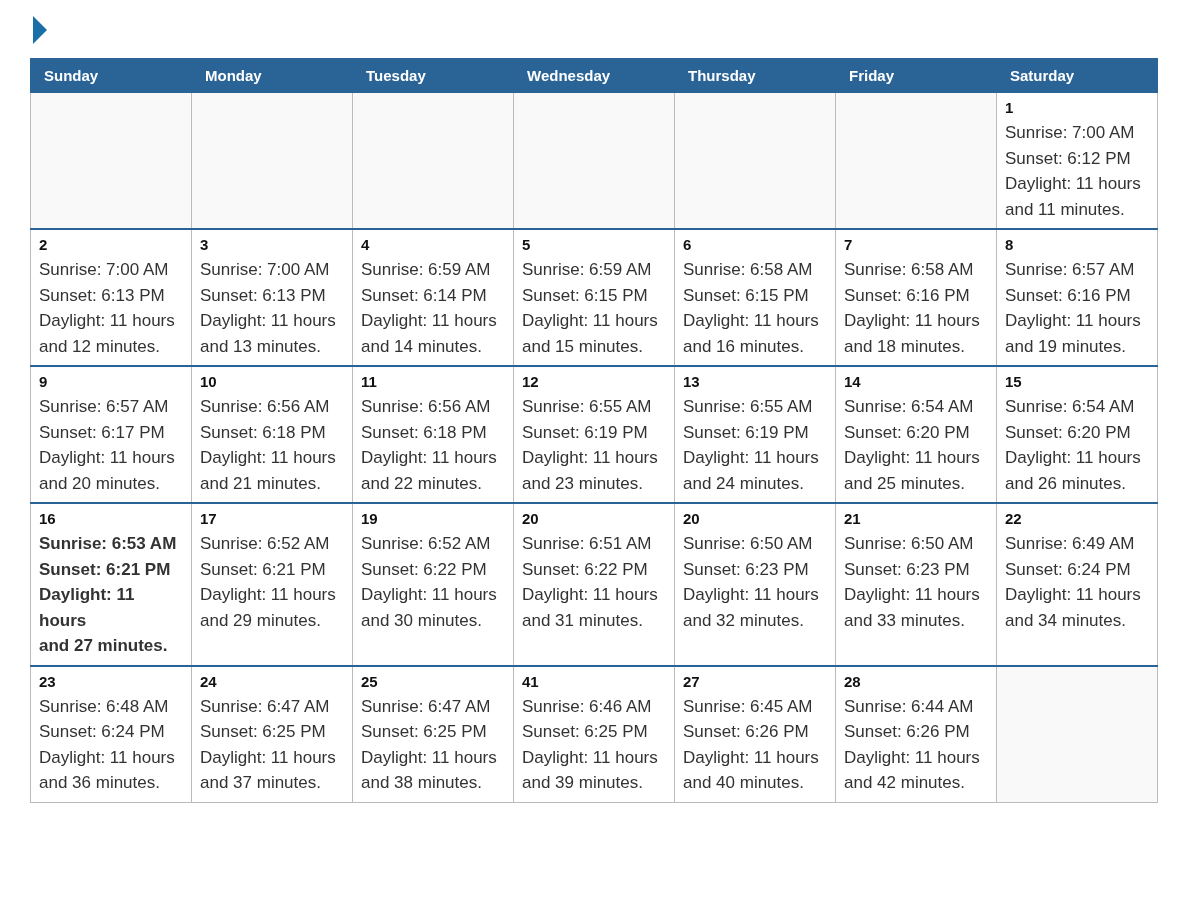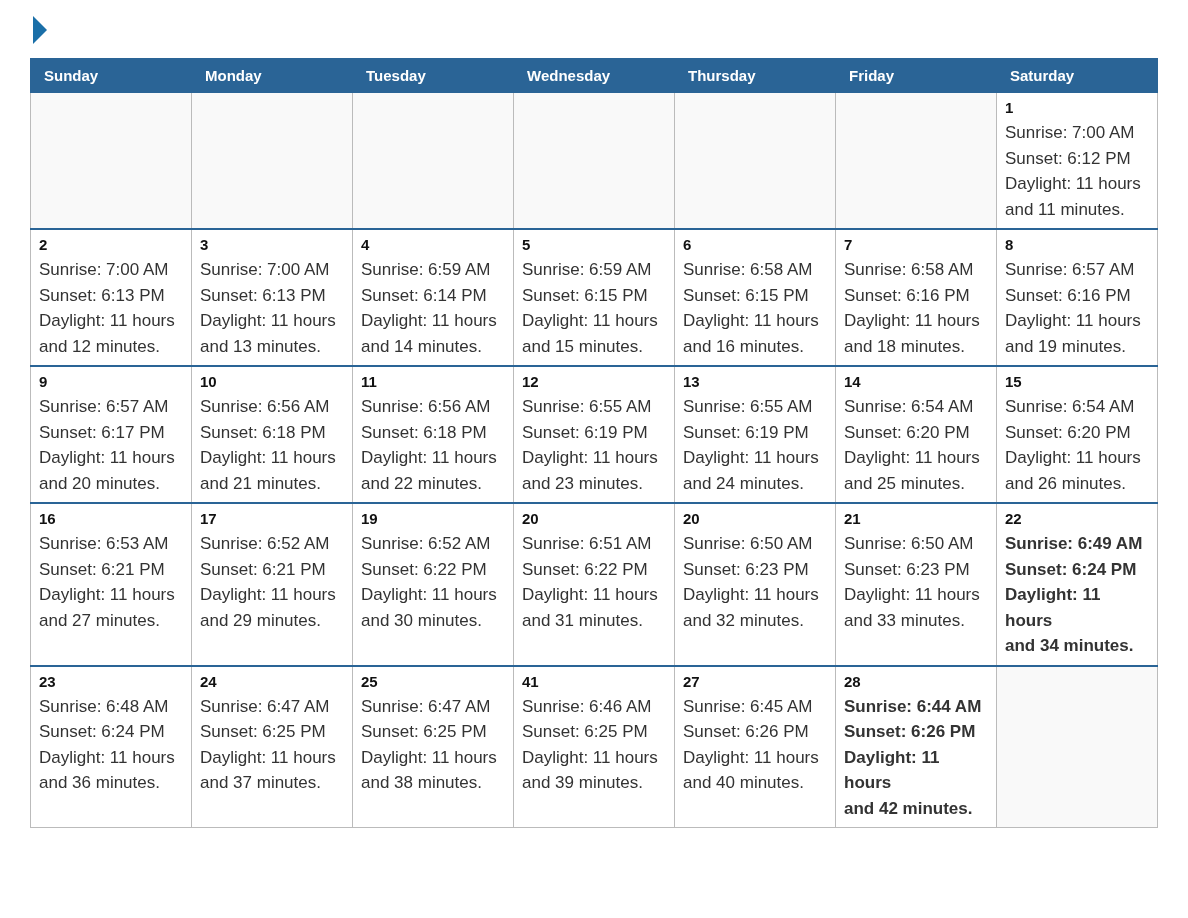--- a/index.html
+++ b/index.html
@@ -245,21 +245,21 @@
           <span class="day-number">15</span>
           <div class="day-info" style="white-space: pre-line;">Sunrise: 6:54 AM
 Sunset: 6:20 PM
 Daylight: 11 hours
 and 26 minutes.</div>
         </td>
       </tr>
       <tr class="row-divider">
         <td>
           <span class="day-number">16</span>
-          <div class="day-info" style="white-space: pre-line;">Sunrise: 6:53 AM
+          <div class="day-info" style="white-space: pre-line; font-weight: bold;">Sunrise: 6:53 AM
 Sunset: 6:21 PM
 Daylight: 11 hours
 and 27 minutes.</div>
         </td>
         <td>
           <span class="day-number">17</span>
           <div class="day-info" style="white-space: pre-line;">Sunrise: 6:52 AM
 Sunset: 6:21 PM
 Daylight: 11 hours
 and 29 minutes.</div>
@@ -287,21 +287,21 @@
         </td>
         <td>
           <span class="day-number">21</span>
           <div class="day-info" style="white-space: pre-line;">Sunrise: 6:50 AM
 Sunset: 6:23 PM
 Daylight: 11 hours
 and 33 minutes.</div>
         </td>
         <td>
           <span class="day-number">22</span>
-          <div class="day-info" style="white-space: pre-line; font-weight: bold;">Sunrise: 6:49 AM
+          <div class="day-info" style="white-space: pre-line;">Sunrise: 6:49 AM
 Sunset: 6:24 PM
 Daylight: 11 hours
 and 34 minutes.</div>
         </td>
       </tr>
       <tr class="row-divider">
         <td>
           <span class="day-number">23</span>
           <div class="day-info" style="white-space: pre-line;">Sunrise: 6:48 AM
 Sunset: 6:24 PM
@@ -331,21 +331,21 @@
         </td>
         <td>
           <span class="day-number">27</span>
           <div class="day-info" style="white-space: pre-line;">Sunrise: 6:45 AM
 Sunset: 6:26 PM
 Daylight: 11 hours
 and 40 minutes.</div>
         </td>
         <td>
           <span class="day-number">28</span>
-          <div class="day-info" style="white-space: pre-line; font-weight: bold;">Sunrise: 6:44 AM
+          <div class="day-info" style="white-space: pre-line;">Sunrise: 6:44 AM
 Sunset: 6:26 PM
 Daylight: 11 hours
 and 42 minutes.</div>
         </td>
         <td class="empty"></td>
       </tr>
     </tbody>
 </table>
 
 </body></html>

